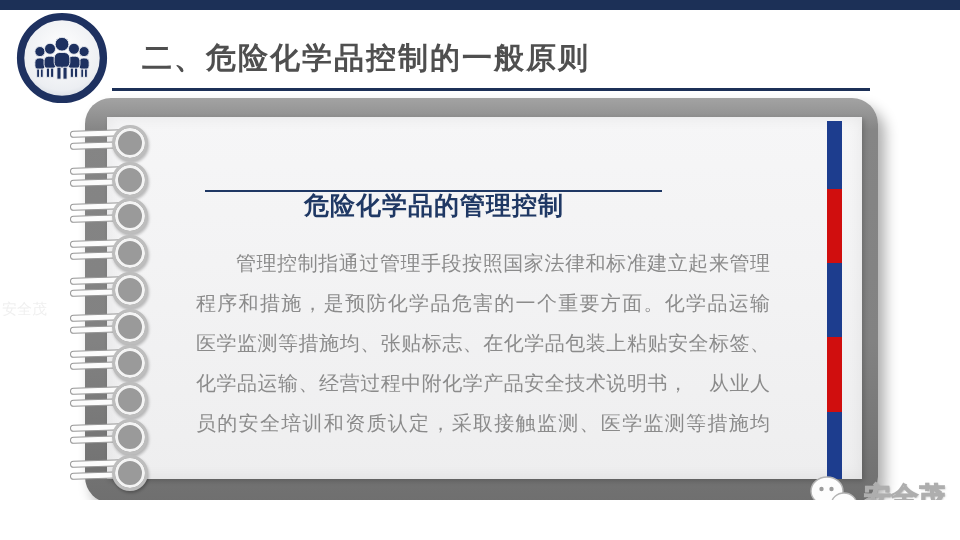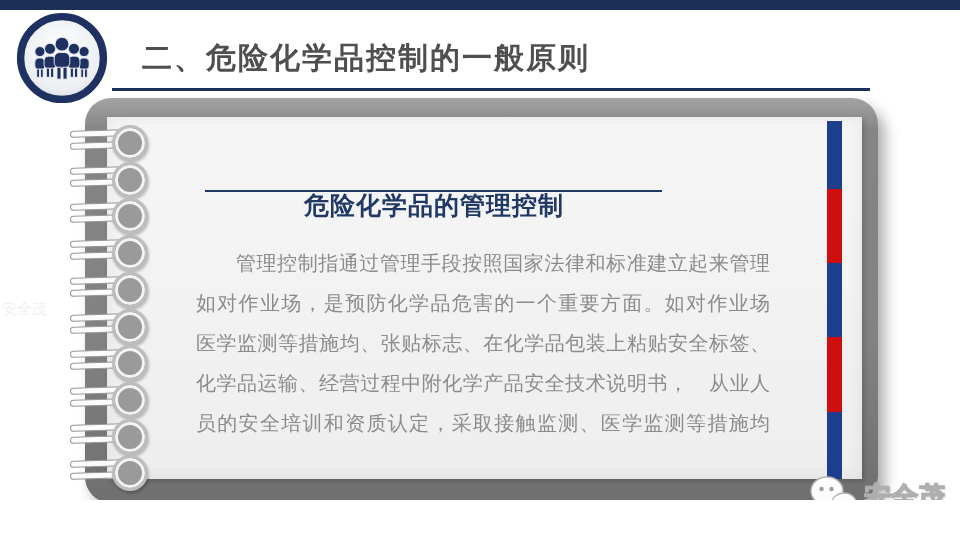--- a/index.html
+++ b/index.html
@@ -162,21 +162,21 @@
         <span class="bar b2"></span>
         <span class="coil"></span>
       </div>
     </div>
 
   <div class="page-title">危险化学品的管理控制</div>
   <div class="page-title-underline"></div>
 
   <div class="body-text" id="bodyText">
       <div class="body-line first">管理控制指通过管理手段按照国家法律和标准建立起来管理</div>
-      <div class="body-line">如对作业场，是预防化学品危害的一个重要方面。如对作业场</div>
+      <div class="body-line">程序和措施，是预防化学品危害的一个重要方面。化学品运输</div>
       <div class="body-line">医学监测等措施均、张贴标志、在化学品包装上粘贴安全标签、</div>
       <div class="body-line">化学品运输、经营过程中附化学产品安全技术说明书，　从业人</div>
       <div class="body-line">员的安全培训和资质认定，采取接触监测、医学监测等措施均</div>
     </div>
 
   <div class="side-strip" id="sideStrip">
       <div class="seg-blue" style="height: 68px;"></div>
       <div class="seg-red" style="height: 74px;"></div>
       <div class="seg-blue" style="height: 74px;"></div>
       <div class="seg-red" style="height: 75px;"></div>

